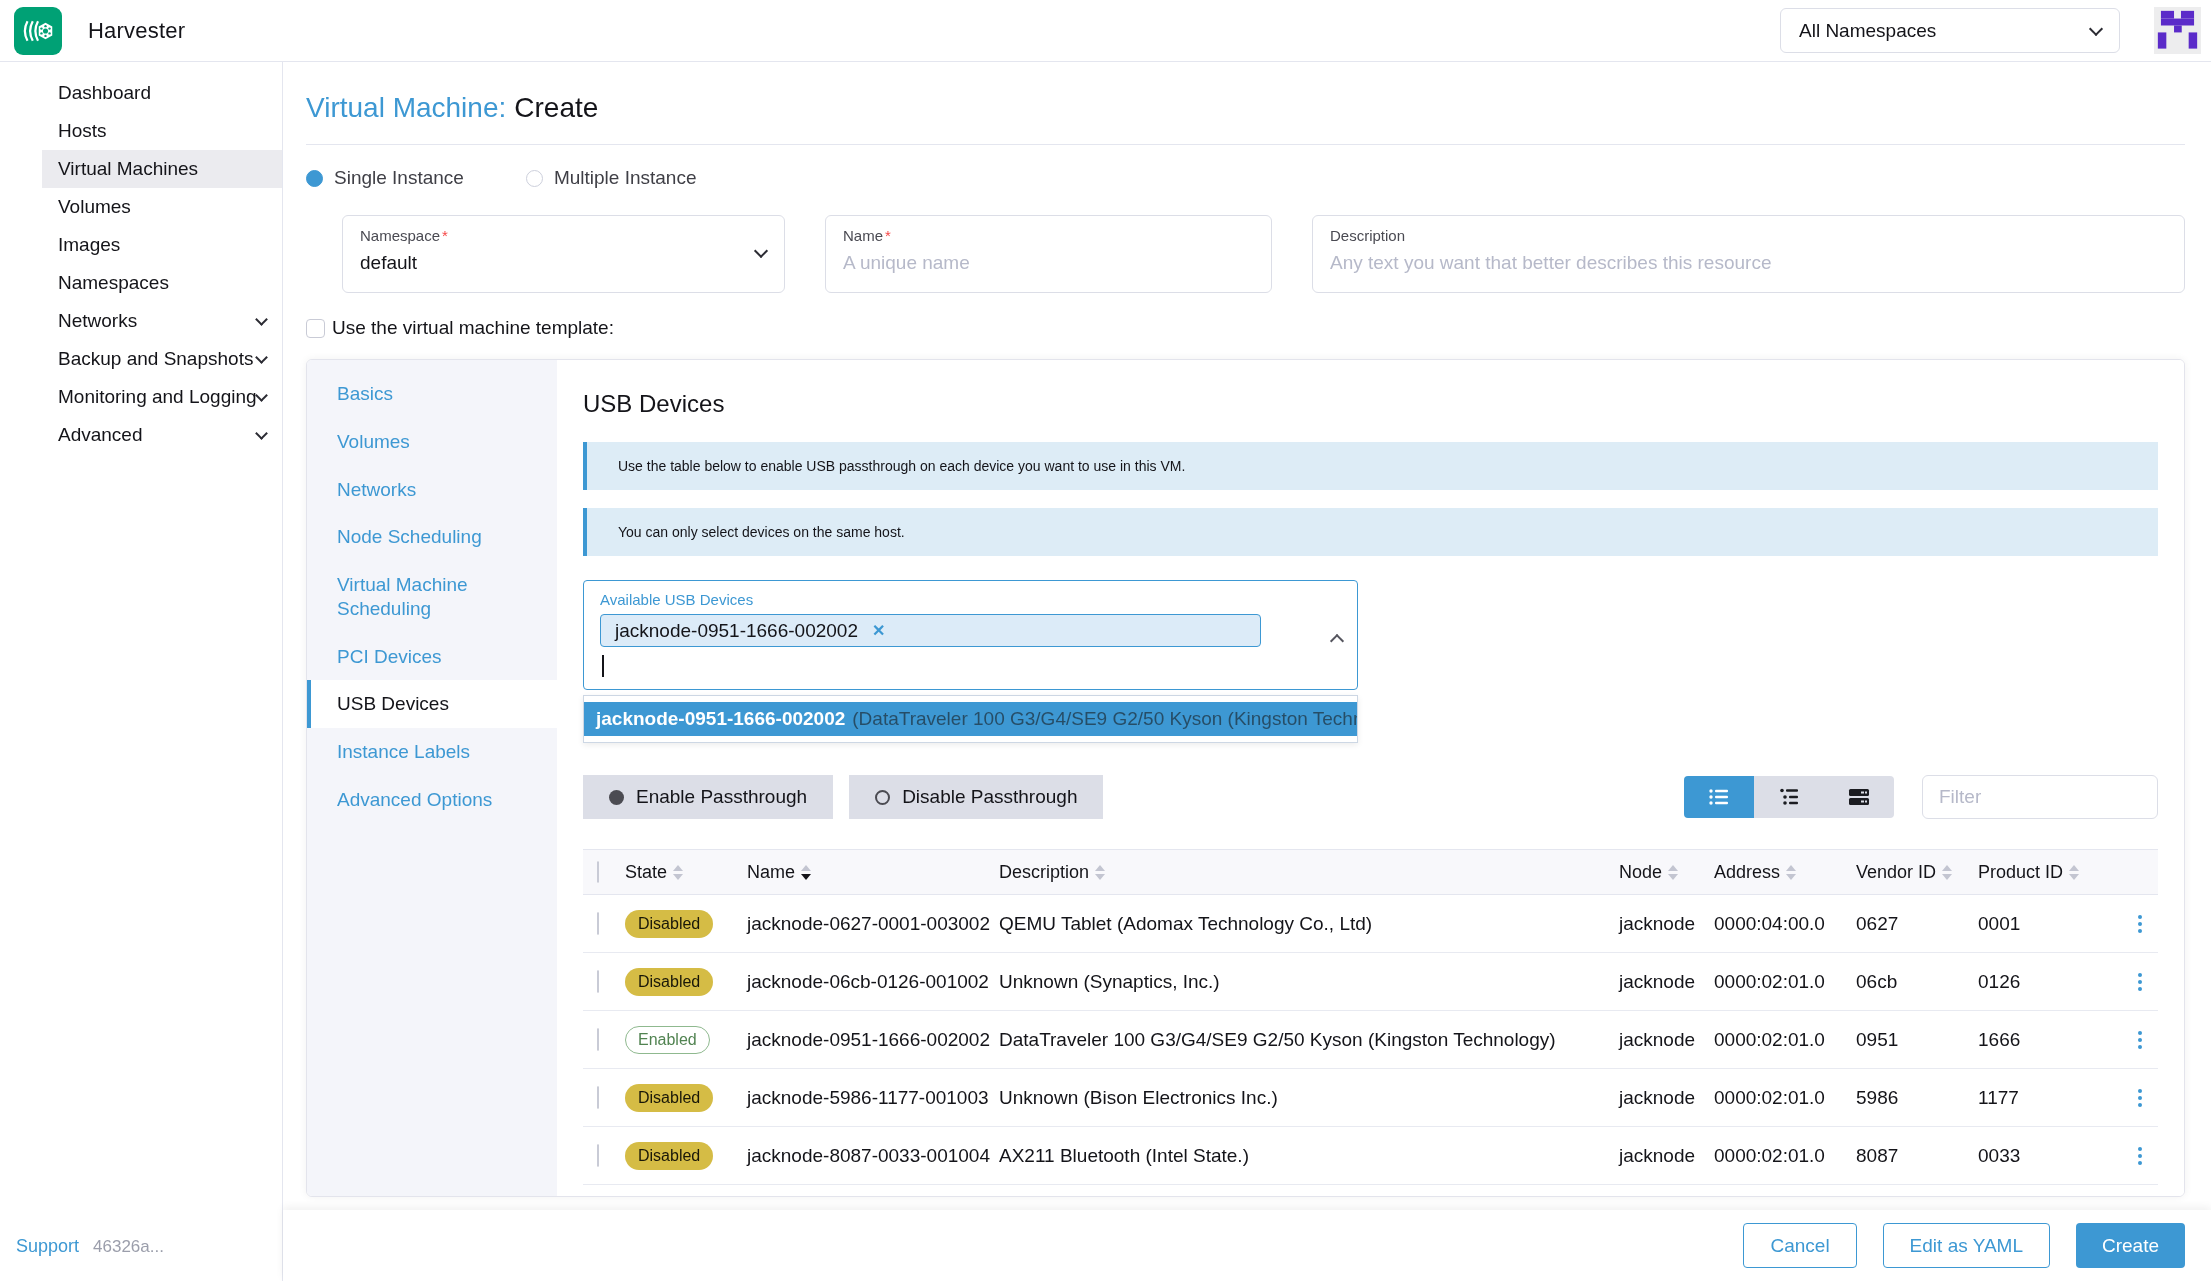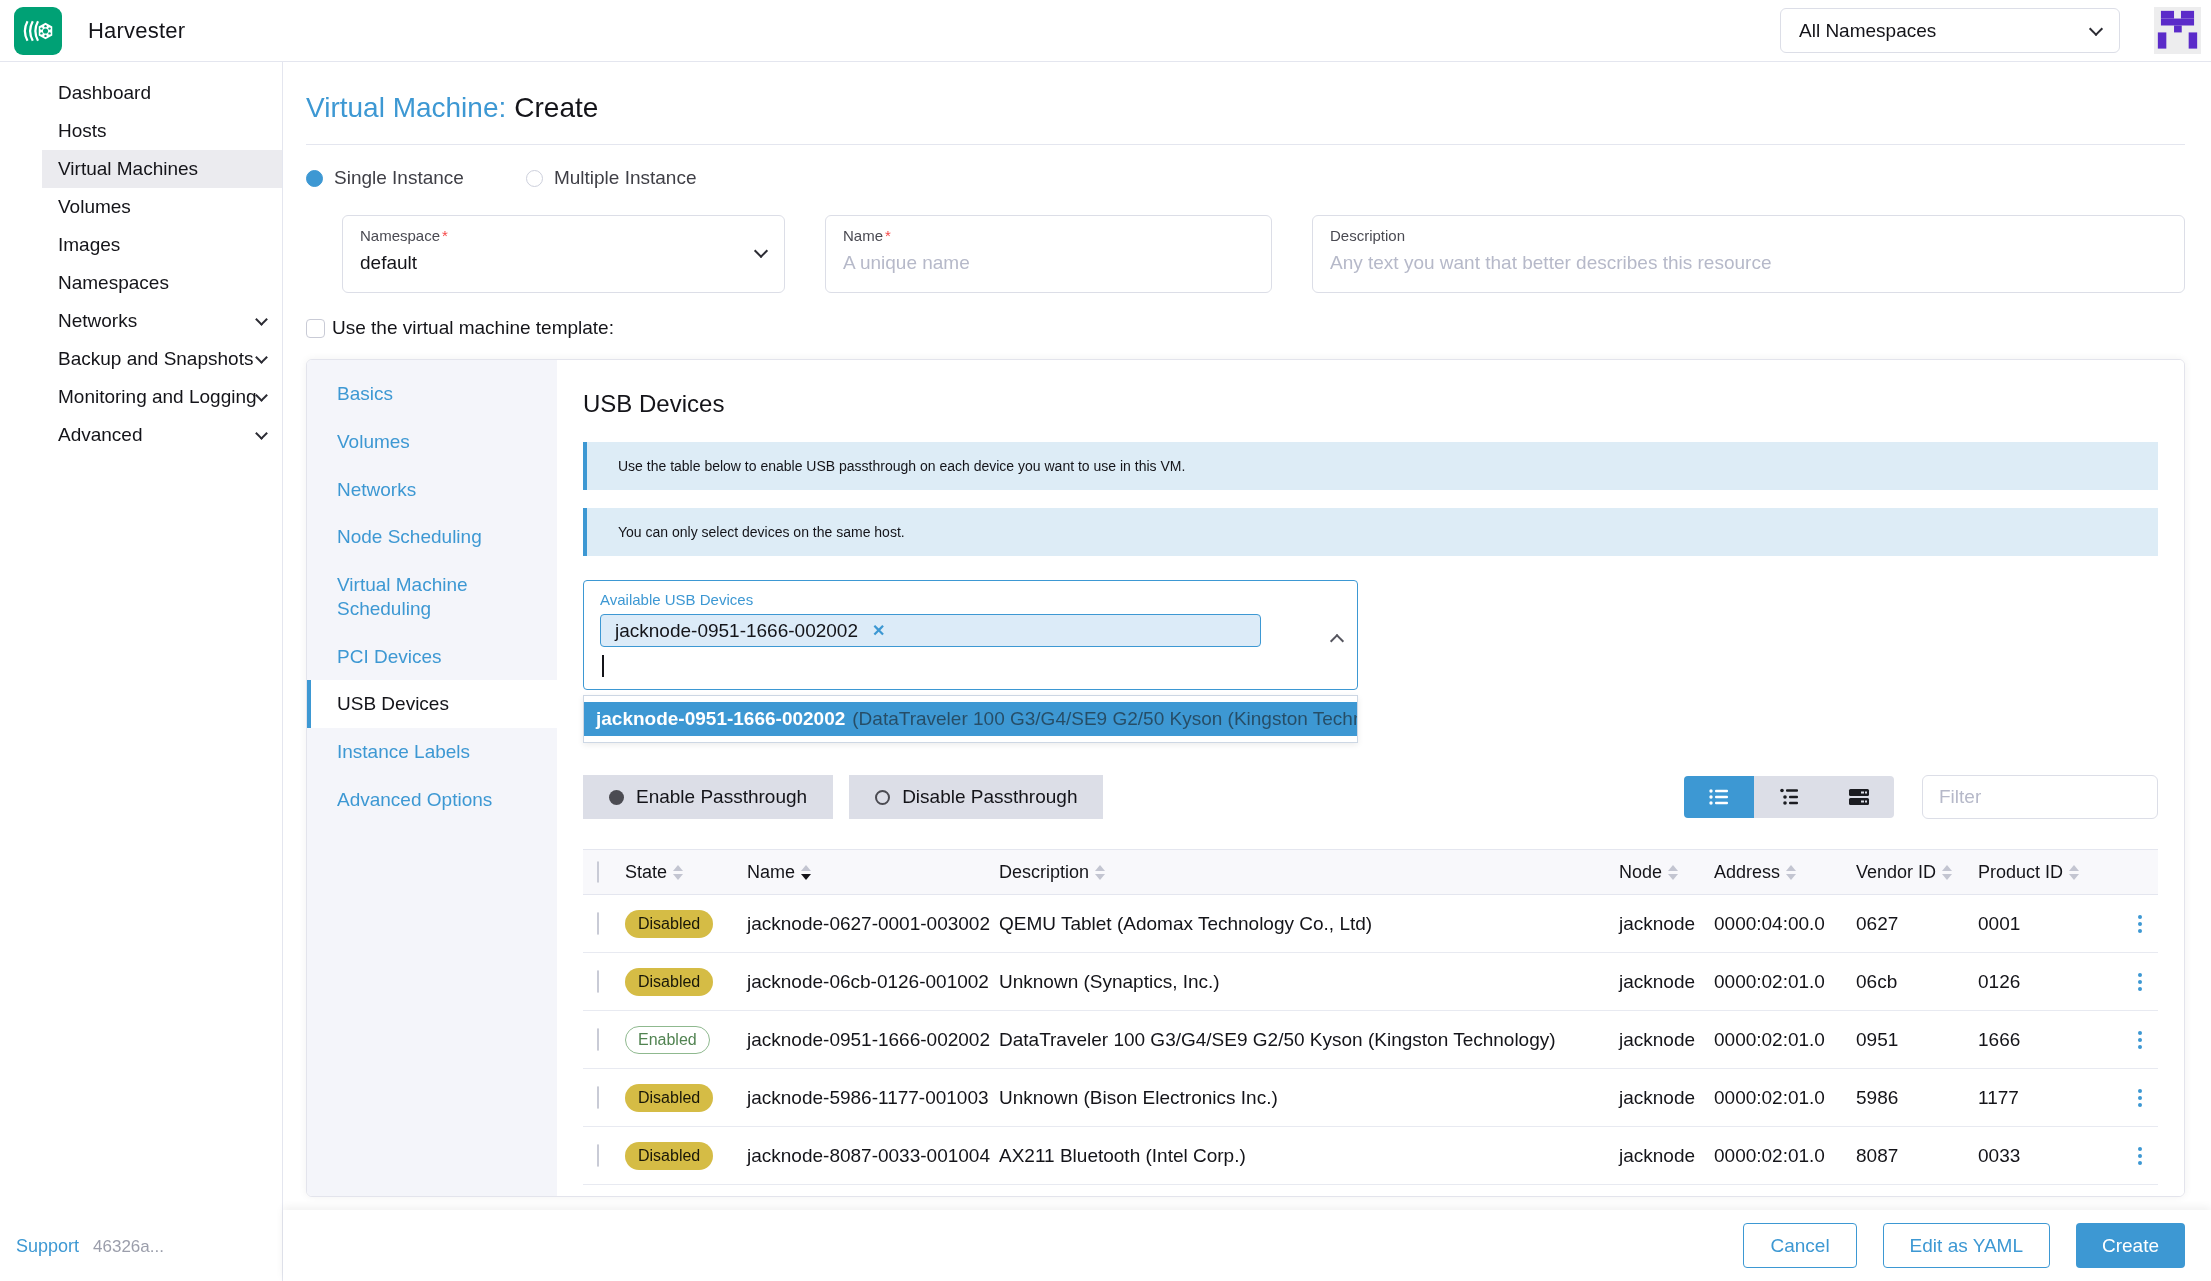--- a/index.html
+++ b/index.html
@@ -483,21 +483,21 @@
                 <span></span>
                 <span></span>
               </span>
             </div>
         </div>
 
         <div class="trow">
           <div class="col-check"><span class="checkbox" style="width:17px;height:17px;"></span></div>
           <div class="col-state"><span class="badge disabled">Disabled</span></div>
           <div class="col-name">jacknode-8087-0033-001004</div>
-          <div class="col-desc">AX211 Bluetooth (Intel Corp.)</div>
+          <div class="col-desc">AX211 Bluetooth (Intel State.)</div>
           <div class="col-node">jacknode</div>
           <div class="col-addr">0000:02:01.0</div>
           <div class="col-vendor">8087</div>
           <div class="col-product">0033</div>
           <div class="col-actions">
               <span class="kebab">
                 <span></span>
                 <span></span>
                 <span></span>
               </span>

